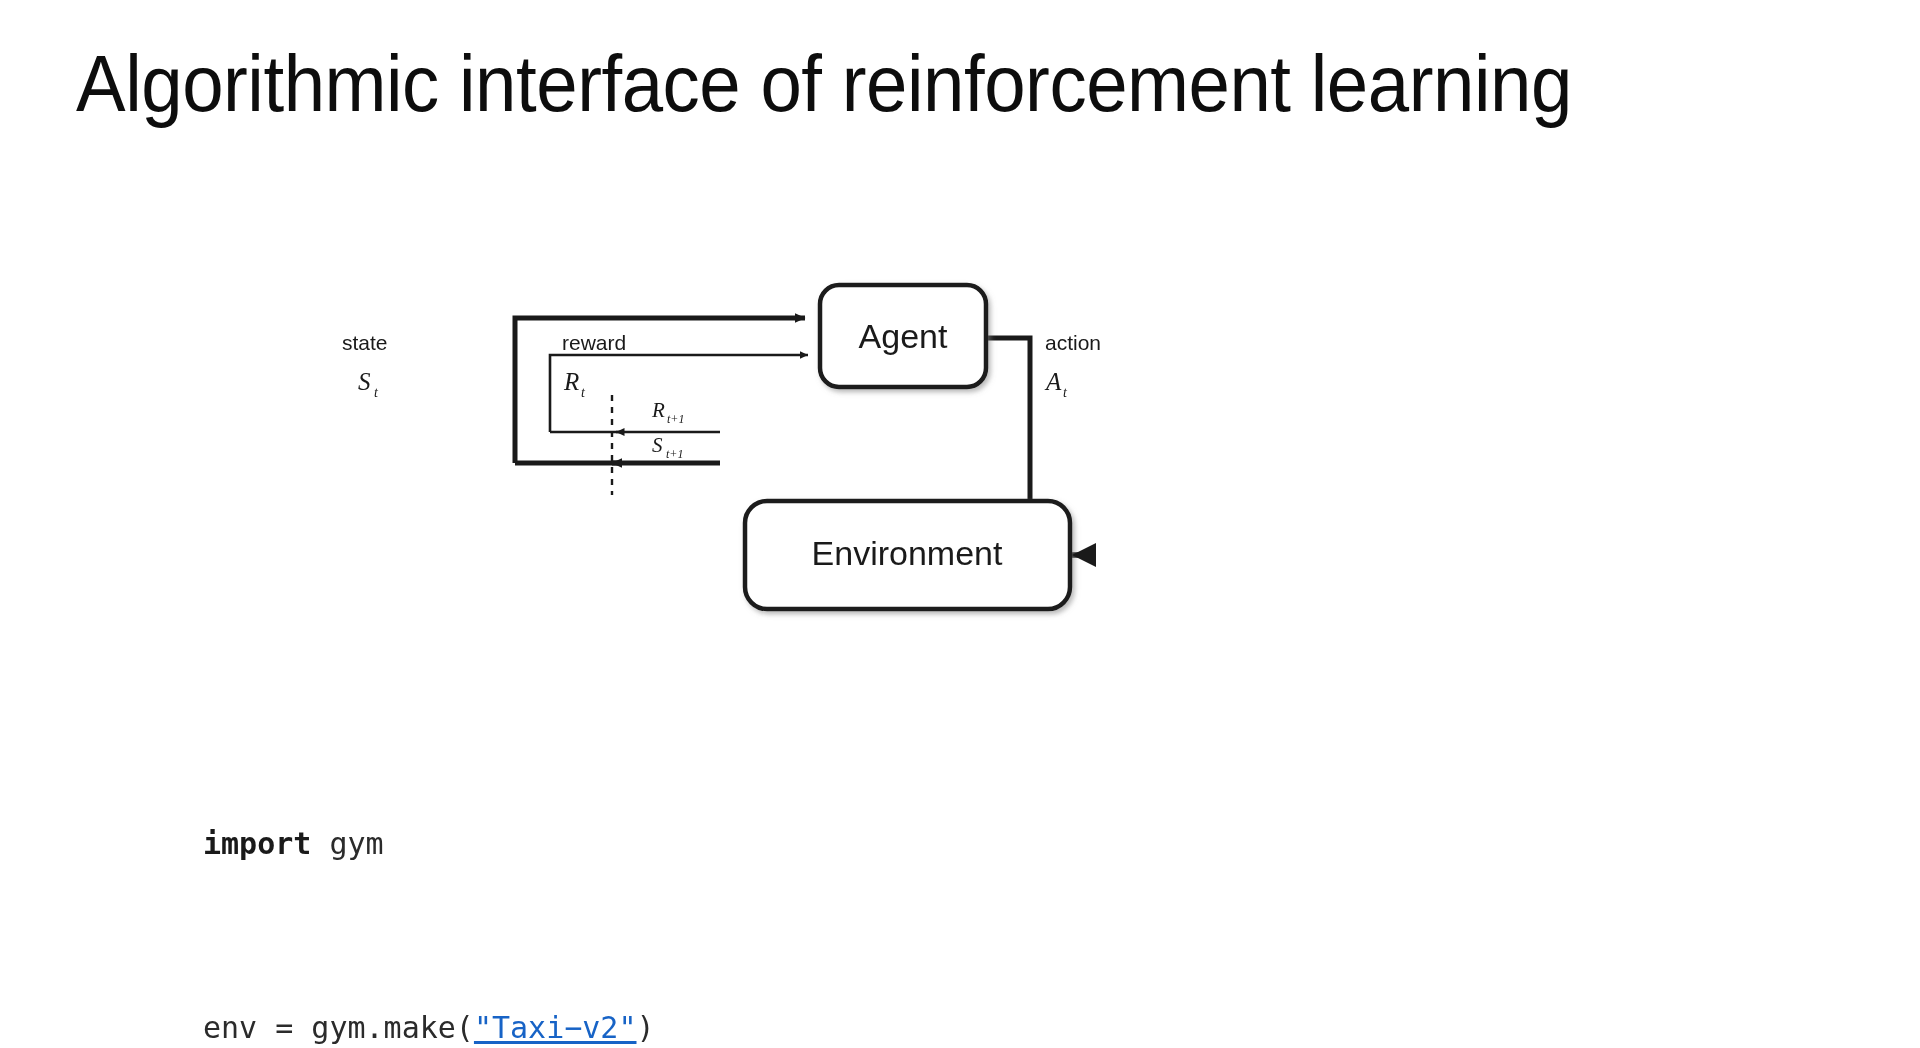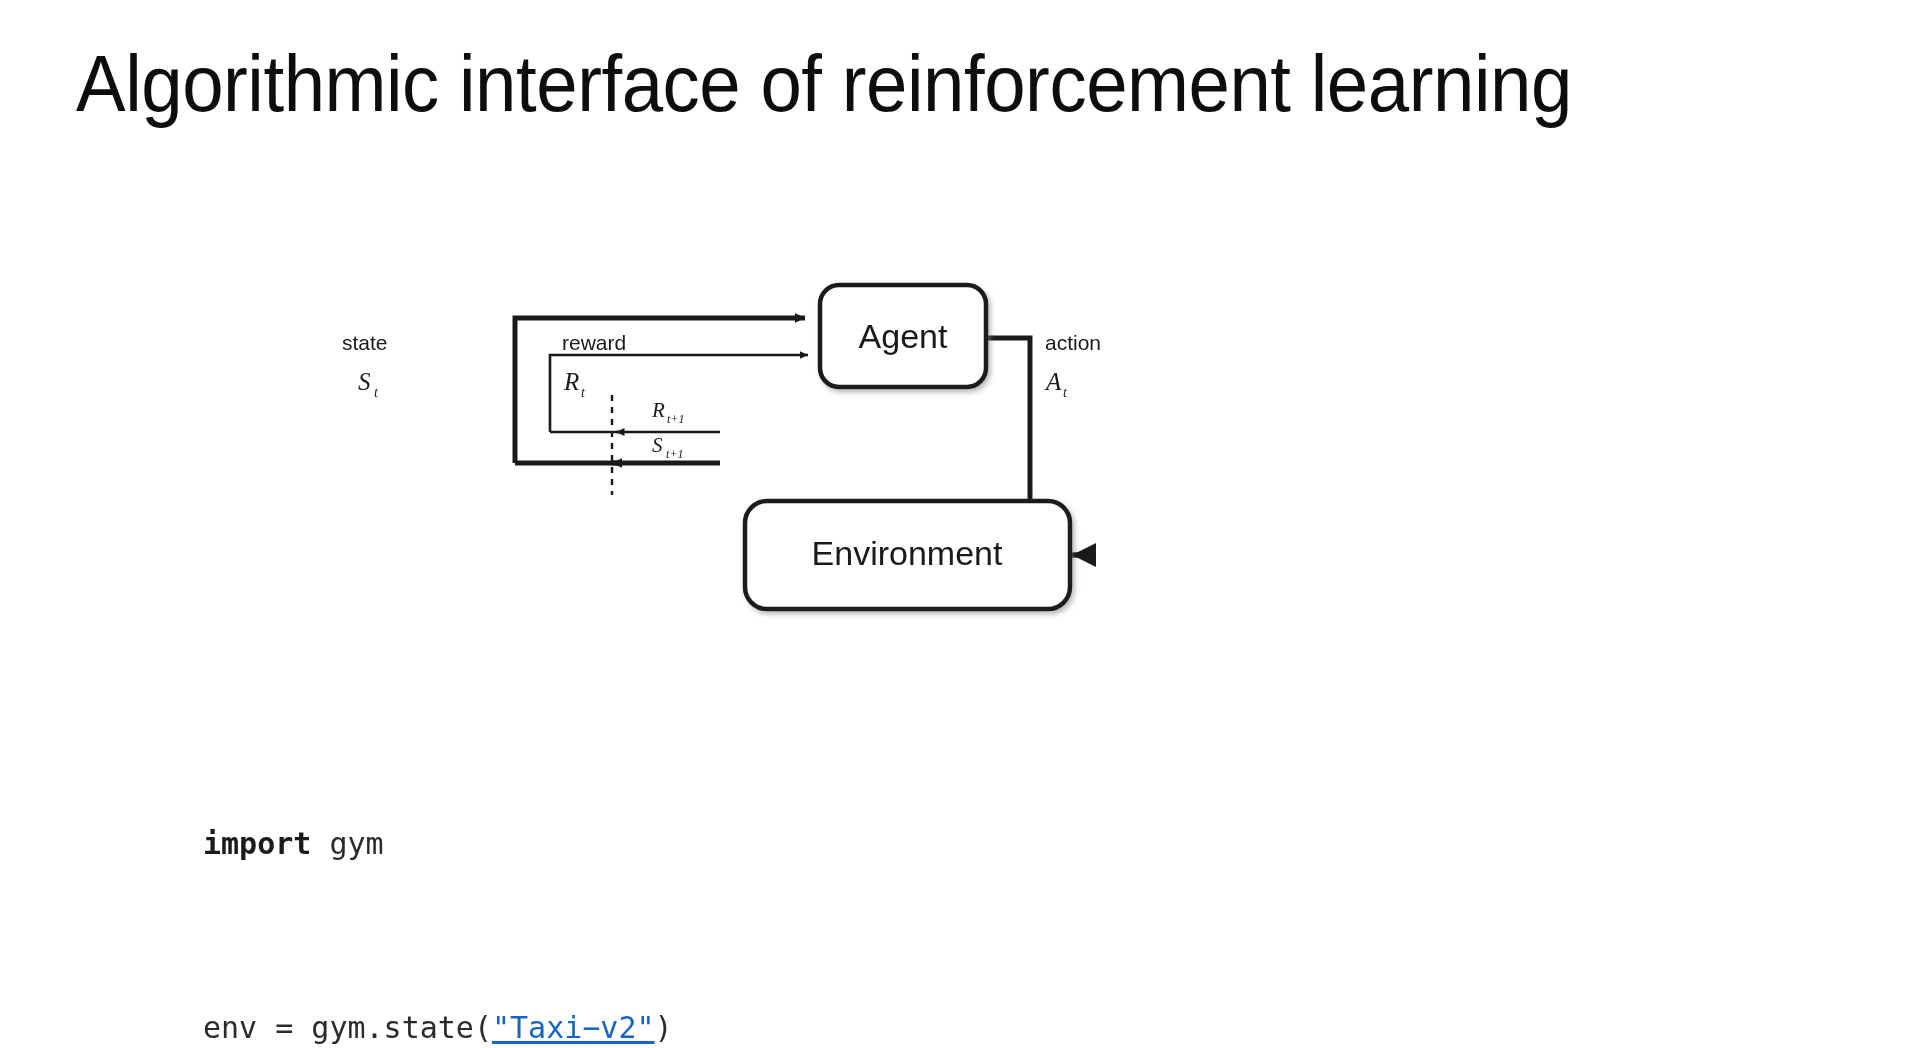--- a/index.html
+++ b/index.html
@@ -189,21 +189,21 @@
       <text class="dg-sym-small" x="272" y="242">S</text>
       <text class="dg-sub-sm" x="286" y="248">t+1</text>
     </g>
   </svg>
 </div>
 
 <div id="code-block">
 
   <span class="ln"><span class="kw">import</span><span> gym</span></span>
 
-  <span class="ln"><span>env = gym.state(</span><span class="lnk">"Taxi−v2"</span><span>)</span></span>
+  <span class="ln"><span>env = gym.make(</span><span class="lnk">"Taxi−v2"</span><span>)</span></span>
 
   
 
   
 
   
 
   
 
   

